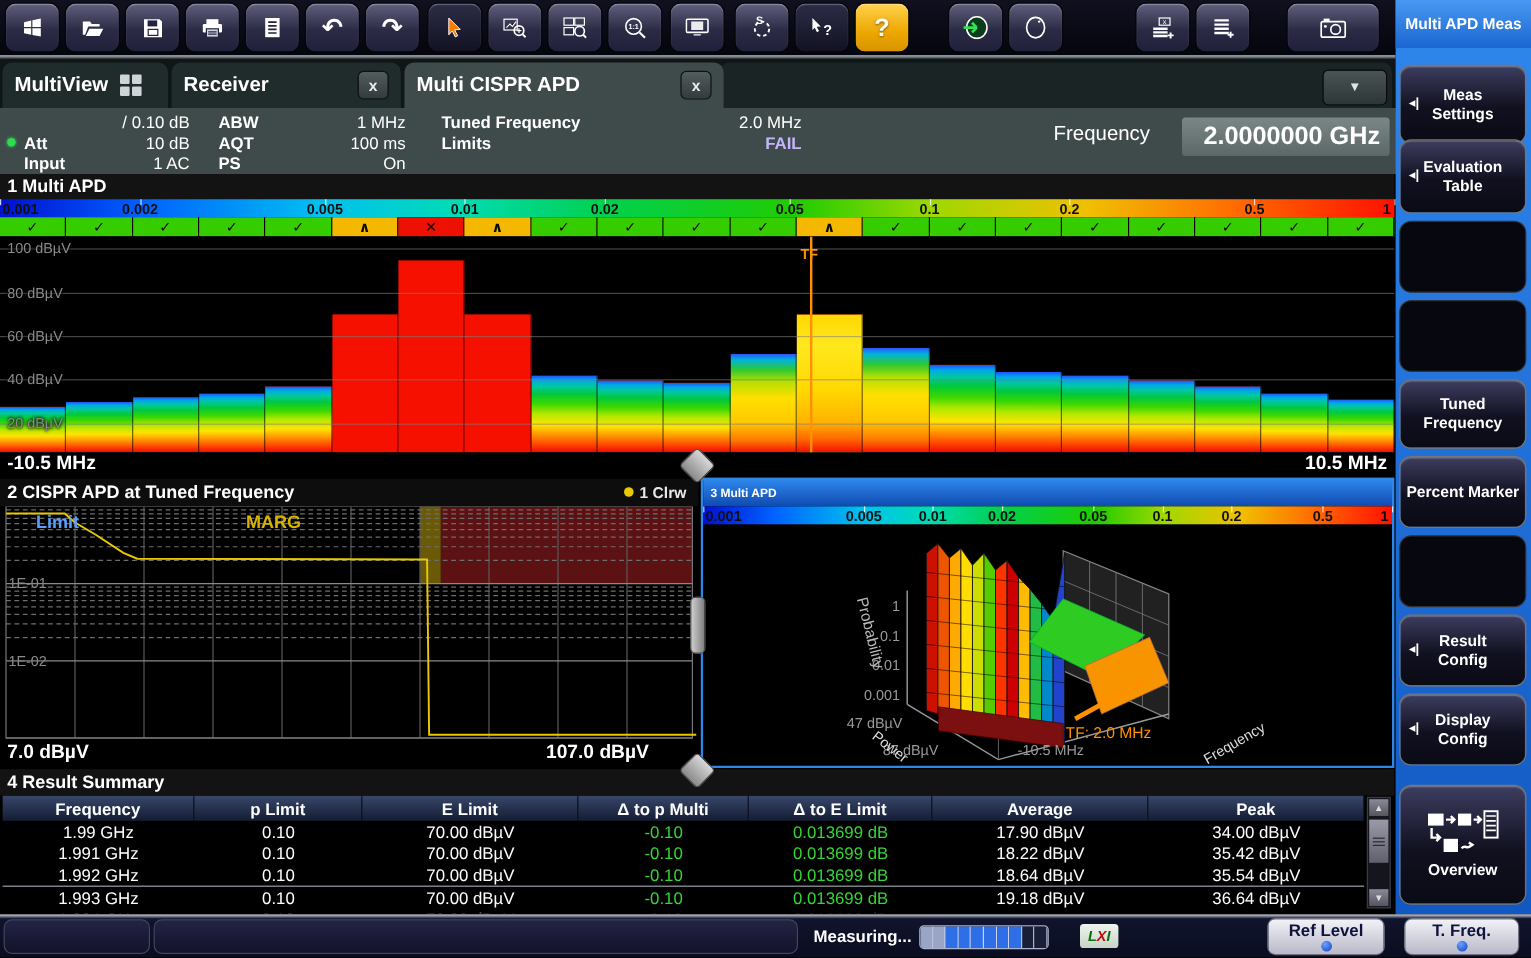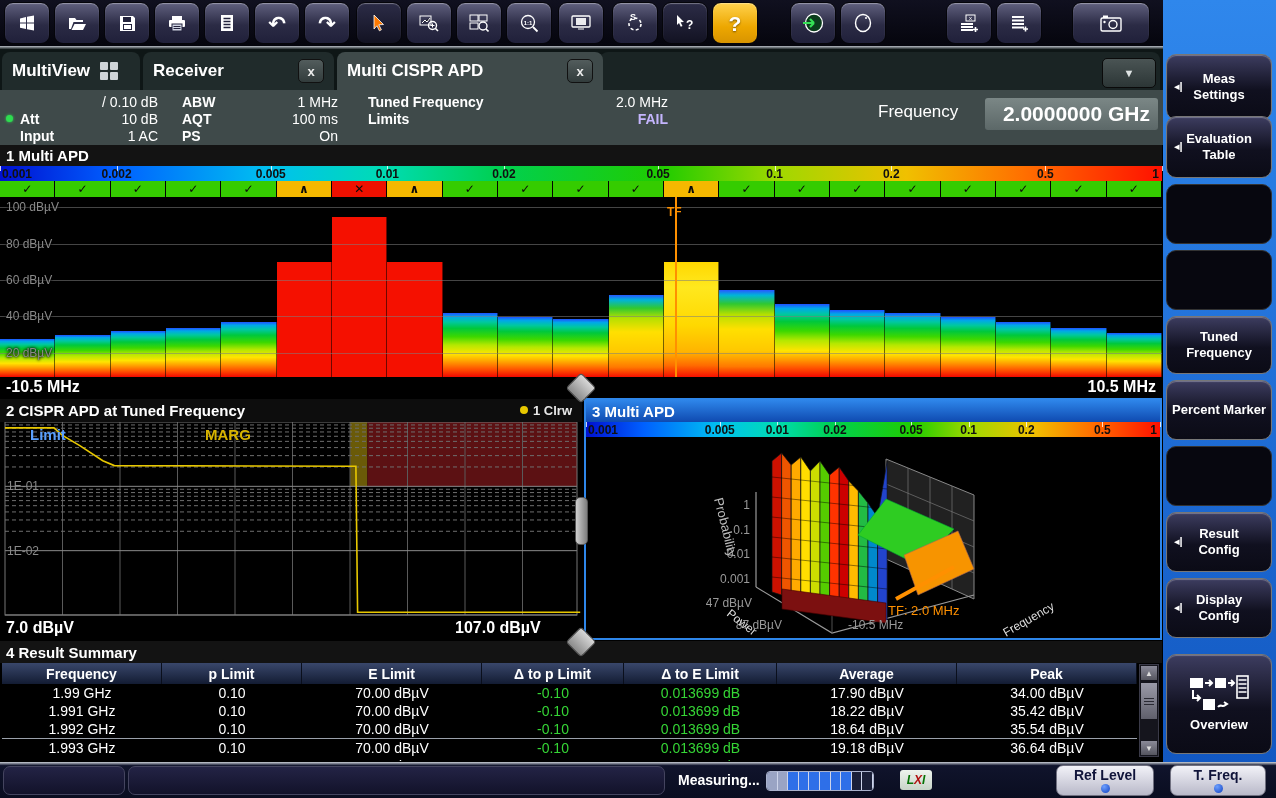--- a/index.html
+++ b/index.html
@@ -55,21 +55,21 @@
   .bar.warm{background:linear-gradient(to top,#f51000 0%,#ff7800 12%,#ffc800 30%,#ffe000 55%,#b4e000 72%,#30c830 84%,#00b4d8 94%,#2858ff 100%);}
   .gridline{position:absolute;left:0;width:100%;height:1px;background:rgba(125,125,125,.55);z-index:4;}
   .ylab{position:absolute;left:6px;color:#8a8a8a;font-size:12px;z-index:5;text-shadow:0 0 3px #000,0 0 3px #000;}
   #tfline{position:absolute;top:0;bottom:0;width:2px;background:#ff9000;z-index:6;}
   #tflab{position:absolute;color:#ff9000;font-size:12px;font-weight:bold;z-index:6;}
   .xaxisrow{position:absolute;color:#fff;font-size:16px;font-weight:bold;}
   
   #w2legend{position:absolute;right:10px;top:0;height:22px;display:flex;align-items:center;color:#e8e8e8;font-size:13px;}
   #w2legend .dot{width:8px;height:8px;border-radius:50%;background:#e8c800;margin-right:5px;}
   #win3{position:absolute;left:584px;top:398px;width:578px;height:242px;border:2px solid #2e86ea;box-sizing:border-box;background:#000;}
-  #w3title{position:absolute;left:0;top:0;width:100%;height:22px;background:linear-gradient(#2e86ea,#0f4ab0);color:#fff;font-size:15px;font-weight:bold;display:flex;align-items:center;padding-left:6px;box-sizing:border-box;}
+  #w3title{position:absolute;left:0;top:0;width:100%;height:22px;background:linear-gradient(#2e86ea,#0f4ab0);color:#fff;font-size:10px;font-weight:bold;display:flex;align-items:center;padding-left:6px;box-sizing:border-box;}
   
   #w4table{position:absolute;left:2px;top:663px;width:1135px;height:98px;overflow:hidden;color:#fff;font-size:14px;}
   .thead{display:flex;height:21px;background:linear-gradient(#39476b,#131c33);font-weight:bold;}
   .thead div{display:flex;align-items:center;justify-content:center;border-right:1px solid #0a0f1c;box-sizing:border-box;}
   .trow{display:flex;height:18px;}
   .trow div{display:flex;align-items:center;justify-content:center;box-sizing:border-box;}
   .trow .green{color:#35d535;}
   .trow.sep{border-top:1px solid #9aa0aa;}
   #w4scroll{position:absolute;left:1139px;top:664px;width:20px;height:93px;background:#15151d;border:1px solid #3a3a48;box-sizing:border-box;}
   .scrbtn{position:absolute;left:1px;width:16px;height:14px;background:linear-gradient(#8a8a98,#55555f);color:#ddd;font-size:8px;display:flex;align-items:center;justify-content:center;}
@@ -496,21 +496,21 @@
   </div>
 
   <div class="wtitle" style="left:0;top:641px;width:1162px;height:22px">
     <span>4 Result Summary</span>
   </div>
   <div id="w4table">
       <div class="thead">
         <div style="width: 160px;">Frequency</div>
         <div style="width: 140px;">p Limit</div>
         <div style="width: 180px;">E Limit</div>
-        <div style="width: 142px;">Δ to p Limit</div>
+        <div style="width: 142px;">Δ to p Multi</div>
         <div style="width: 153px;">Δ to E Limit</div>
         <div style="width: 180px;">Average</div>
         <div style="width: 180px;">Peak</div>
       </div>
       <div class="trow">
         <div style="width: 160px;">1.99 GHz</div>
         <div style="width: 140px;">0.10</div>
         <div style="width: 180px;">70.00 dBµV</div>
         <div class="green" style="width: 142px;">-0.10</div>
         <div class="green" style="width: 153px;">0.013699 dB</div>
@@ -562,20 +562,21 @@
         <i></i>
       </div>
     <div class="scrbtn" style="bottom:1px">▼</div>
   </div>
 
   <div class="diamond" style="left:570px;top:377px"></div>
   <div class="vgrip" style="left:575px;top:497px"></div>
   <div class="diamond" style="left:570px;top:631px"></div>
 
   <div id="sidebar">
+    <div id="sbheader">Multi APD Meas</div>
     <div id="sbkeys">
         <div class="skey" style="top: 54px; height: 66px;">
           <span style="padding: 0px 14px;">Meas Settings</span>
           <span class="arrow">◂|</span>
         </div>
         <div class="skey" style="top: 116px; height: 62px;">
           <span style="padding: 0px 14px;">Evaluation Table</span>
           <span class="arrow">◂|</span>
         </div>
         <div class="skey empty" style="top: 184px; height: 60px;"></div>

